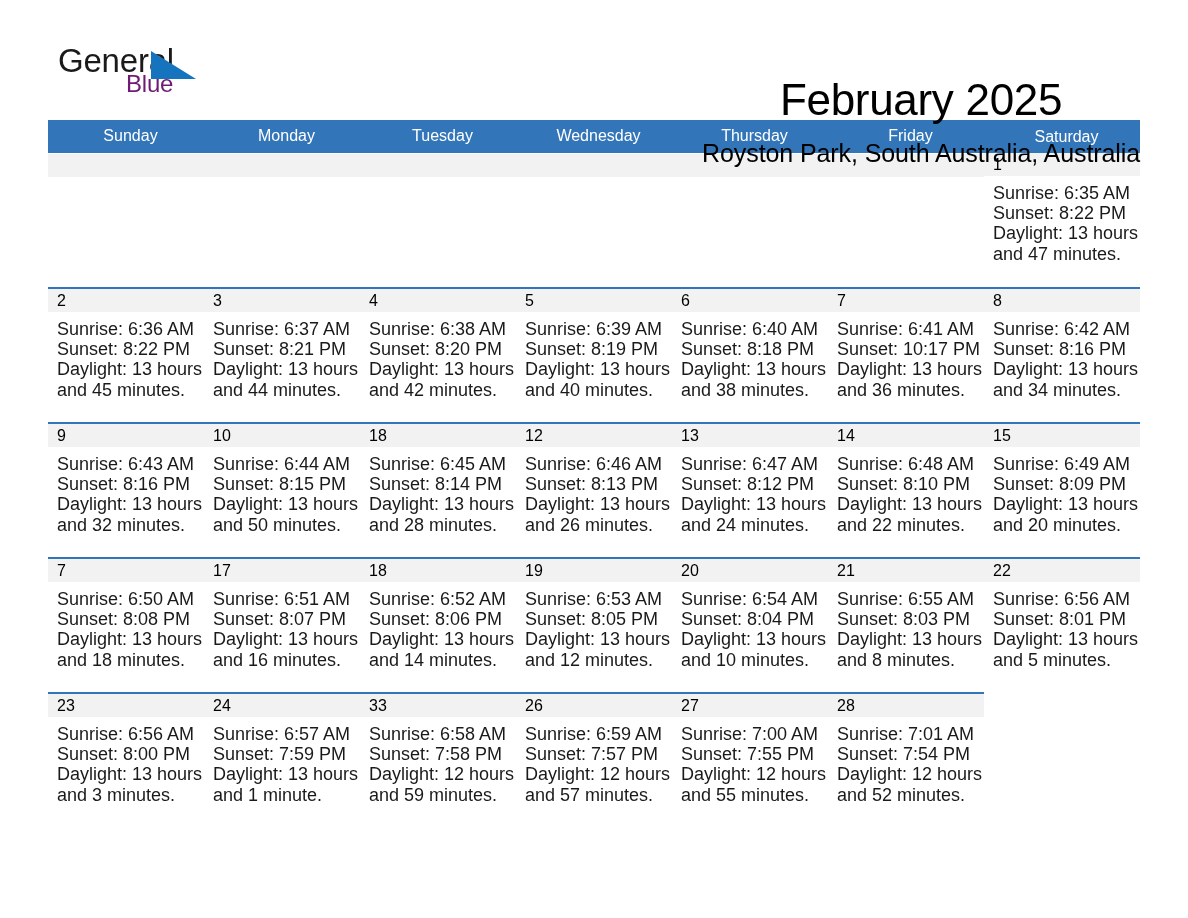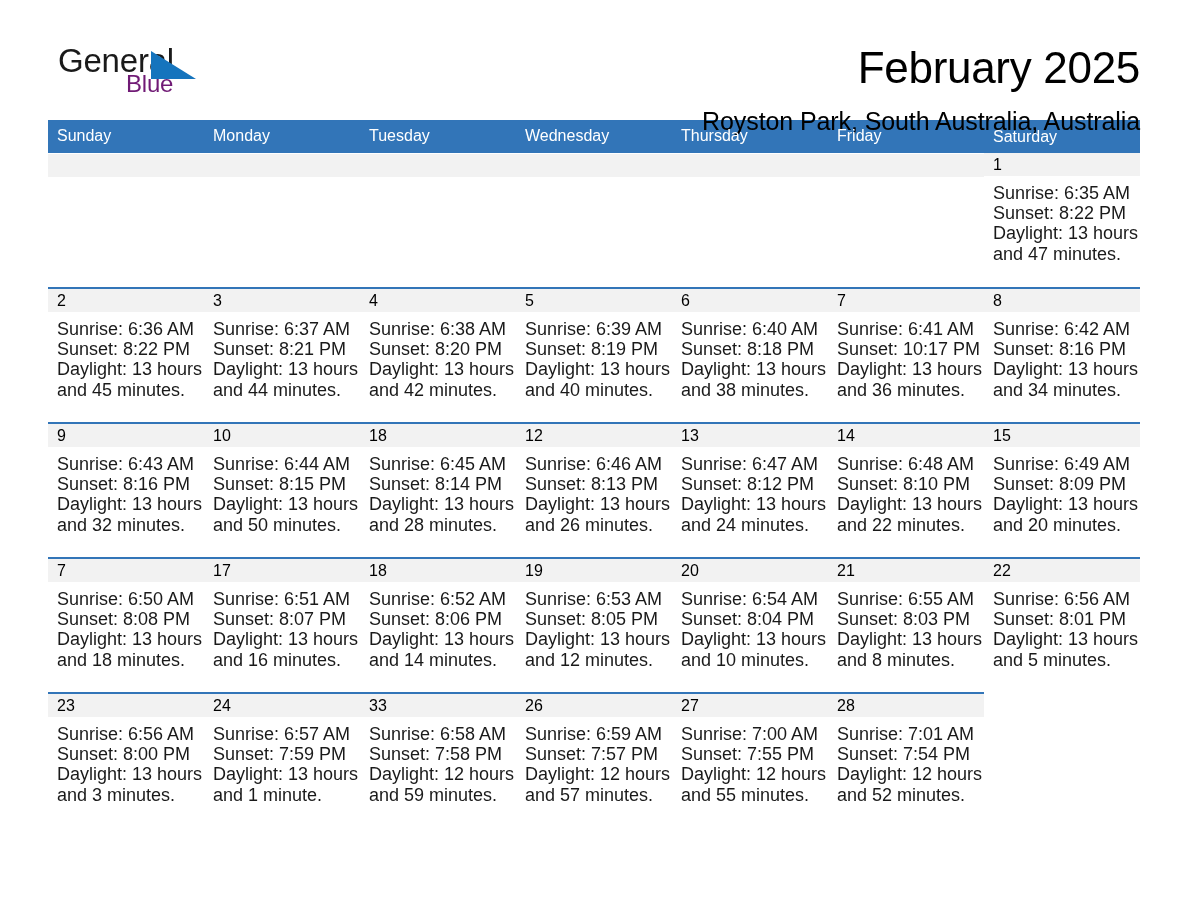--- a/index.html
+++ b/index.html
@@ -51,22 +51,23 @@
     font-family: "Liberation Sans", sans-serif;
   }
   .logo-triangle {
     position: absolute;
     left: 103px;
     top: 9px;
     width: 45px;
     height: 28px;
   }
   .title-block {
-    text-align: right;
+    text-align: center;
     padding-top: 0px;
+    margin-top: 32px;
   }
   .cal-title {
     font-size: 44px;
     font-weight: normal;
     color: #000000;
     line-height: 52px;
     letter-spacing: -0.3px;
   }
   .cal-subtitle {
     font-size: 25px;
@@ -82,21 +83,21 @@
     width: 1092px;
     border-collapse: collapse;
     table-layout: fixed;
     margin-top: 8px;
   }
   .calendar th {
     background: #3275b8;
     color: #ffffff;
     font-weight: normal;
     font-size: 16px;
-    text-align: left;
+    text-align: center;
     padding: 7px 0 8px 9px;
     height: 31px;
     line-height: 17px;
   }
   .calendar td {
     vertical-align: top;
     padding: 0;
     height: 135px;
     border-top: 2px solid #3275b8;
     background: #ffffff;

